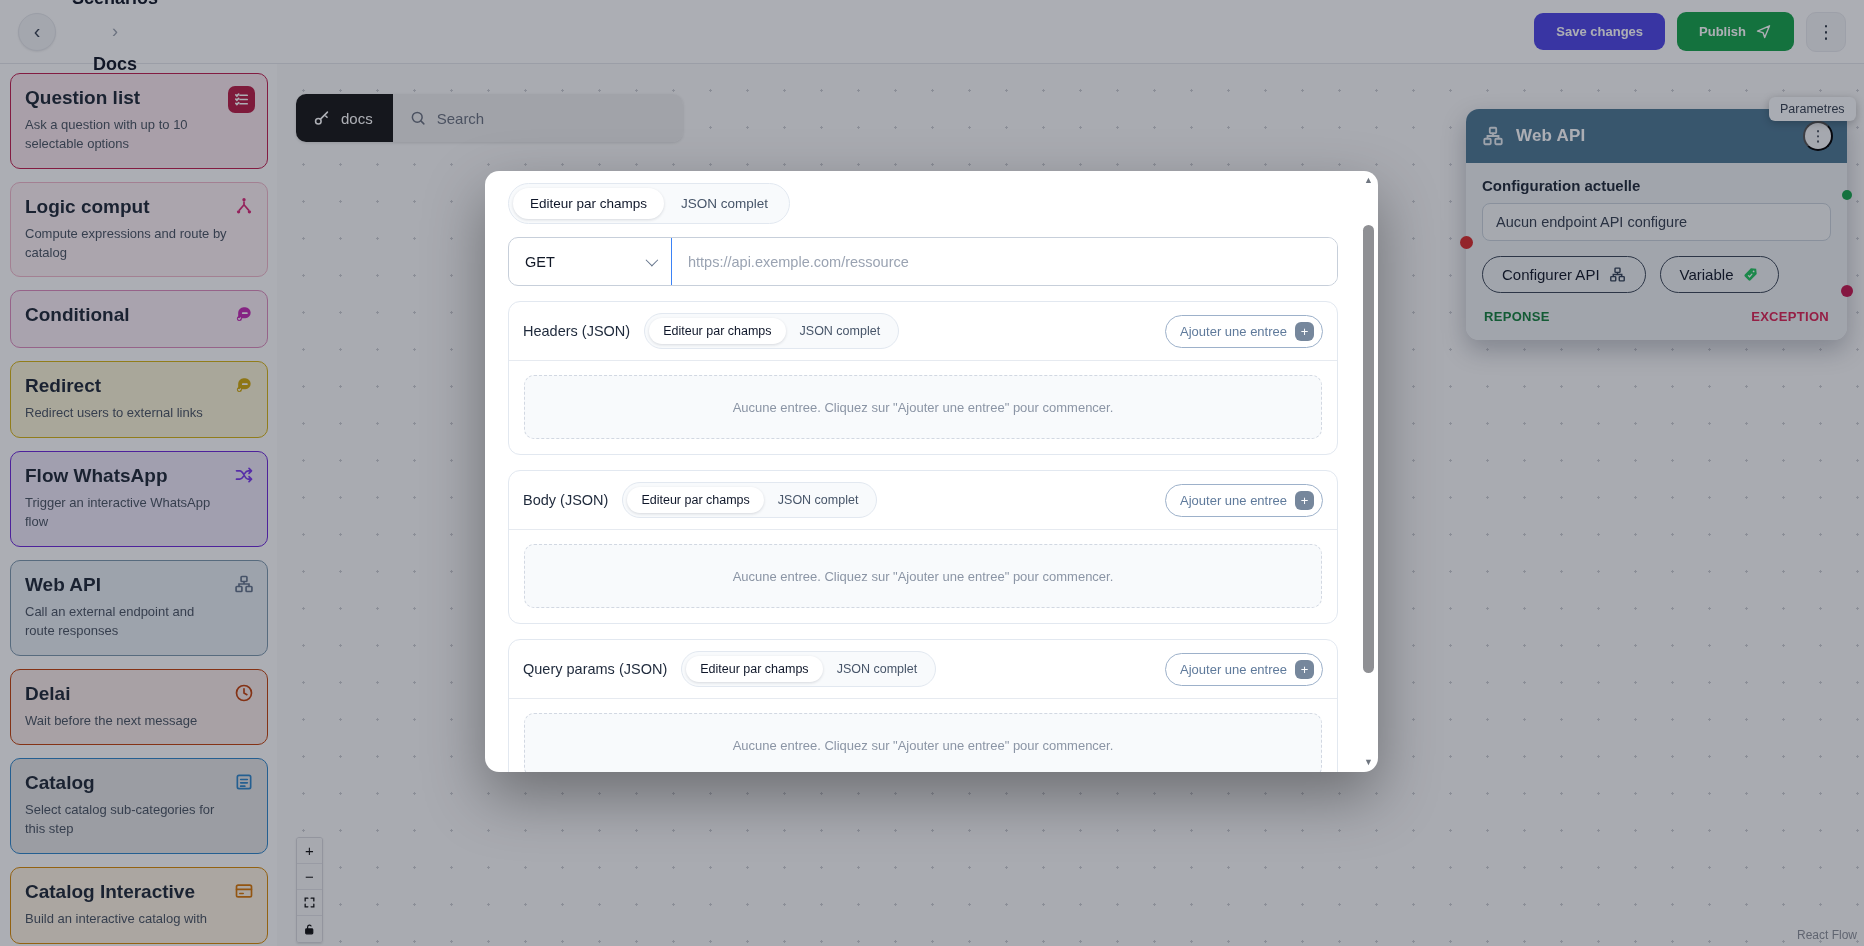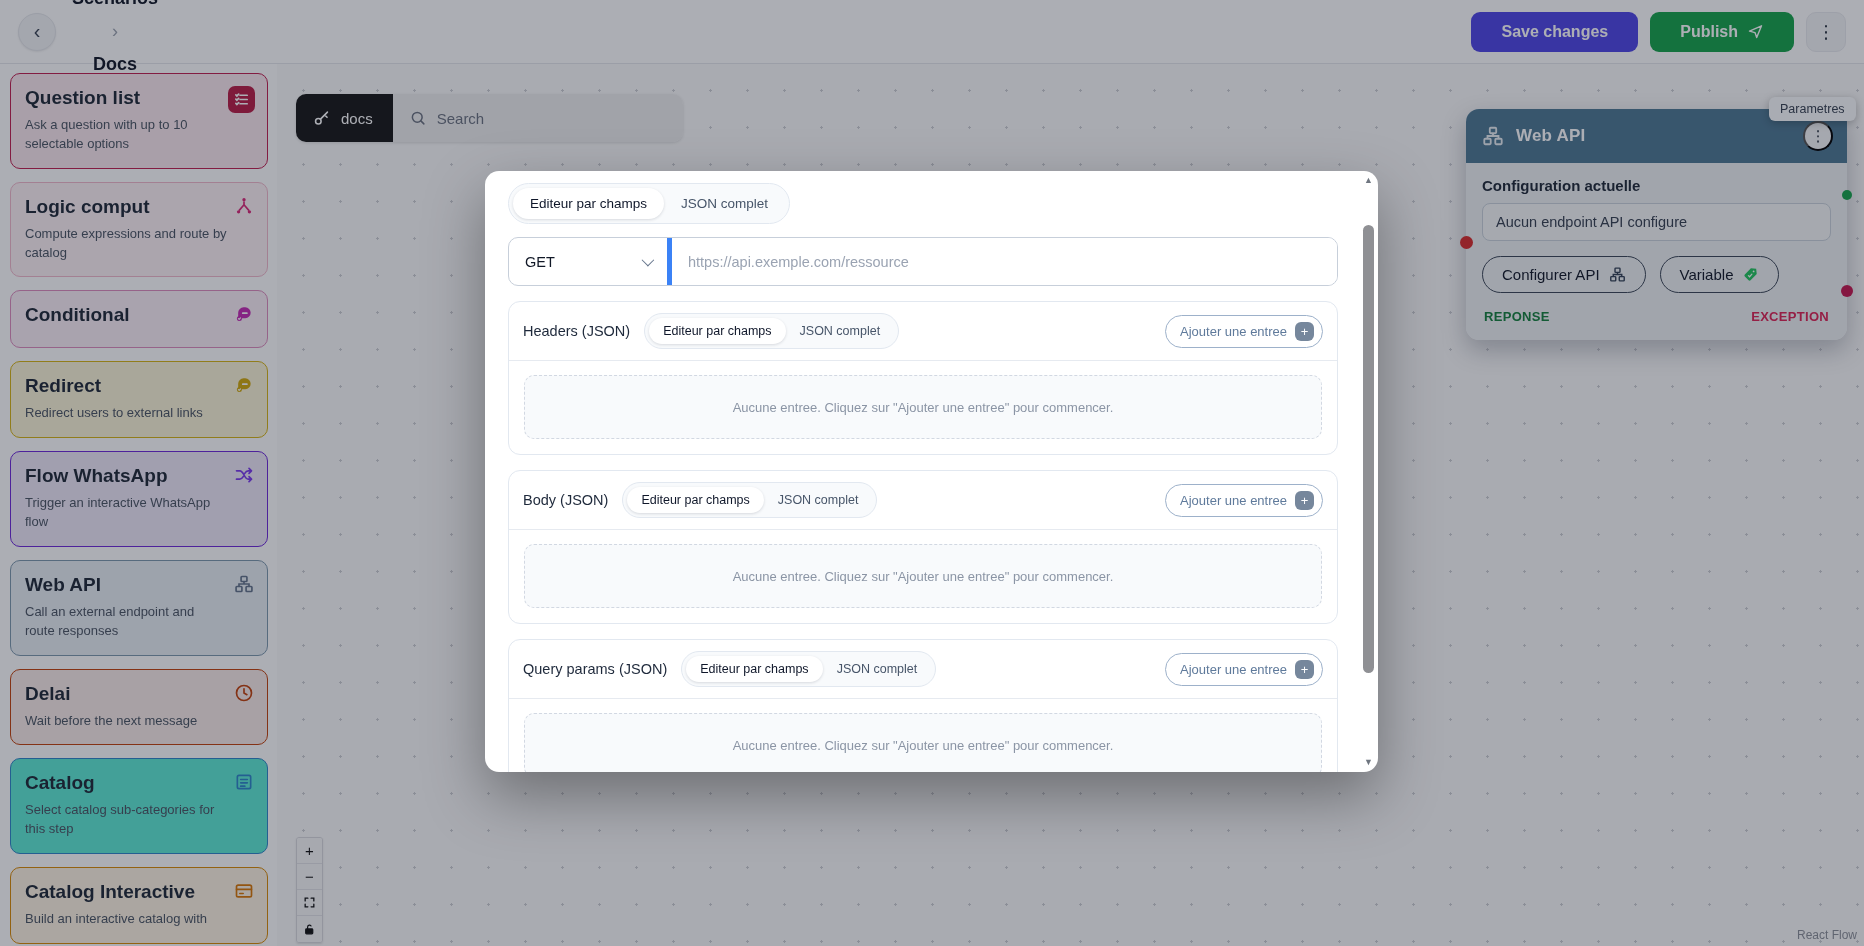--- a/index.html
+++ b/index.html
@@ -5,21 +5,21 @@
   * { margin:0; padding:0; box-sizing:border-box; }
   html,body { width:1864px; height:946px; overflow:hidden; font-family:"Liberation Sans", sans-serif; background:#fff; }
   .app { position:relative; width:1864px; height:946px; }
 
   
   .topbar { position:absolute; top:0; left:0; right:0; height:64px; background:#ffffff; border-bottom:1px solid #e5e7eb; display:flex; align-items:center; padding:0 18px; z-index:5; }
   .back-btn { width:38px; height:38px; border-radius:50%; background:#f3f4f6; border:1px solid #e5e7eb; display:flex; align-items:center; justify-content:center; font-size:20px; color:#374151; cursor:pointer; box-shadow:0 1px 2px rgba(0,0,0,.08); }
   .crumbs { display:flex; align-items:center; gap:12px; margin-left:16px; font-size:18px; font-weight:700; color:#111827;flex-direction:column; }
   .crumb-sep { color:#9ca3af; font-weight:400; font-size:18px; }
   .topbar-right { margin-left:auto; display:flex; align-items:center; gap:12px; }
-  .btn { border:none; border-radius:9px; padding:11px 30px; font-size:16px; font-weight:600; color:#fff; cursor:pointer; font-family:inherit; display:flex; align-items:center; gap:9px; }
+  .btn { border:none; border-radius:9px; padding:11px 22px; font-size:13px; font-weight:600; color:#fff; cursor:pointer; font-family:inherit; display:flex; align-items:center; gap:9px; }
   .btn-save { background:#4f46e5; }
   .btn-publish { background:#16a34a; }
   .kebab-btn { width:40px; height:40px; border-radius:10px; background:#f3f4f6; border:1px solid #e9eaee; color:#1f2937; font-size:18px; display:flex; align-items:center; justify-content:center; cursor:pointer; }
 
   
   .sidebar { position:absolute; top:64px; left:0; width:277px; bottom:0; background:#ffffff; overflow:hidden; padding:9px 9px 0 10px; }
   .node-card { position:relative; border:1.5px solid; border-radius:10px; padding:13px 14px 14px 14px; margin-bottom:13px; cursor:grab; }
   .node-card h3 { font-size:19px; font-weight:700; color:#1f2937; margin-bottom:7px; }
   .node-card p { font-size:13px; color:#4b5563; line-height:1.45; padding-right:26px; }
   .card-icon { position:absolute; top:12px; right:12px; width:22px; height:22px; display:flex; align-items:center; justify-content:center; }
@@ -65,21 +65,21 @@
   
   .overlay { position:absolute; inset:0; background:rgba(17,24,39,.35); z-index:10; }
   .modal { position:absolute; left:485px; top:171px; width:893px; height:601px; background:#fff; border-radius:14px; box-shadow:0 24px 60px rgba(0,0,0,.35); z-index:20; overflow:hidden; padding:12px 40px 0 23px; }
 
   .seg-tabs { display:inline-flex; align-items:center; background:#f8fafc; border:1px solid #e2e8f0; border-radius:999px; padding:4px; }
   .seg-tab { border:none; background:transparent; border-radius:999px; padding:8px 17px; font-size:13.5px; color:#475569; cursor:pointer; font-family:inherit; white-space:nowrap; }
   .seg-tab.active { background:#fff; color:#0f172a; font-weight:400; box-shadow:0 1px 3px rgba(15,23,42,.14); }
   .seg-tabs.small .seg-tab { padding:6px 14px; font-size:12.5px; }
 
   .url-row { margin-top:13px; display:flex; height:49px; border:1px solid #c7cfda; border-radius:10px; background:#fff; overflow:hidden; }
-  .method-select { width:163px; display:flex; align-items:center; justify-content:space-between; padding:0 16px; border-right:5px solid #3b82f6; cursor:pointer; font-size:14.5px; color:#111827; }
+  .method-select { width:163px; display:flex; align-items:center; justify-content:space-between; padding:0 16px; border-right:1px solid #3b82f6; cursor:pointer; font-size:14.5px; color:#111827; }
   .chev-down { width:9px; height:9px; border-right:1.8px solid #64748b; border-bottom:1.8px solid #64748b; transform:rotate(45deg) translateY(-2px); }
   .url-input { flex:1; border:none; outline:none; padding:0 16px; font-size:14.5px; color:#111827; font-family:inherit; }
   .url-input::placeholder { color:#9aa3b2; }
 
   .section-card { margin-top:15px; border:1px solid #e2e8f0; border-radius:12px; background:#fff; }
   .section-head { display:flex; align-items:center; gap:14px; padding:11px 14px; border-bottom:1px solid #e6eaf0; }
   .section-label { font-size:14.5px; font-weight:400; color:#1e293b; white-space:nowrap; }
   .add-entry { margin-left:auto; display:flex; align-items:center; gap:8px; border:1px solid #9db1ca; background:#fff; border-radius:999px; padding:6px 8px 6px 14px; font-size:13px; color:#5f7price-9b; color:#5f7a9b; cursor:pointer; font-family:inherit; white-space:nowrap; }
   .plus-badge { width:19px; height:19px; border-radius:6px; background:#76879c; color:#fff; font-size:13px; display:flex; align-items:center; justify-content:center; }
   .section-body { padding:14px 15px 15px 15px; }
@@ -198,21 +198,21 @@
       <h3>Delai</h3>
       <p>Wait before the next message</p>
       <span class="card-icon" style=";color:#c2410c">
           <svg viewBox="0 0 24 24" fill="none" stroke="currentColor" stroke-width="2" stroke-linecap="round">
             <circle cx="12" cy="12" r="9"></circle>
             <path d="M12 7v5l3.5 2"></path>
           </svg>
         </span>
     </div>
 
-    <div class="node-card" style=";background:#5eead4;border-color:#2f86c9">
+    <div class="node-card" style=";background:#e5e5e5;border-color:#2f86c9">
       <h3>Catalog</h3>
       <p>Select catalog sub-categories for this step</p>
       <span class="card-icon" style=";color:#2f86c9">
           <svg viewBox="0 0 24 24" fill="none" stroke="currentColor" stroke-width="2" stroke-linecap="round">
             <rect x="4" y="4" width="16" height="16" rx="2"></rect>
             <path d="M8 9h8M8 13h8M8 17h5"></path>
           </svg>
         </span>
     </div>
 

